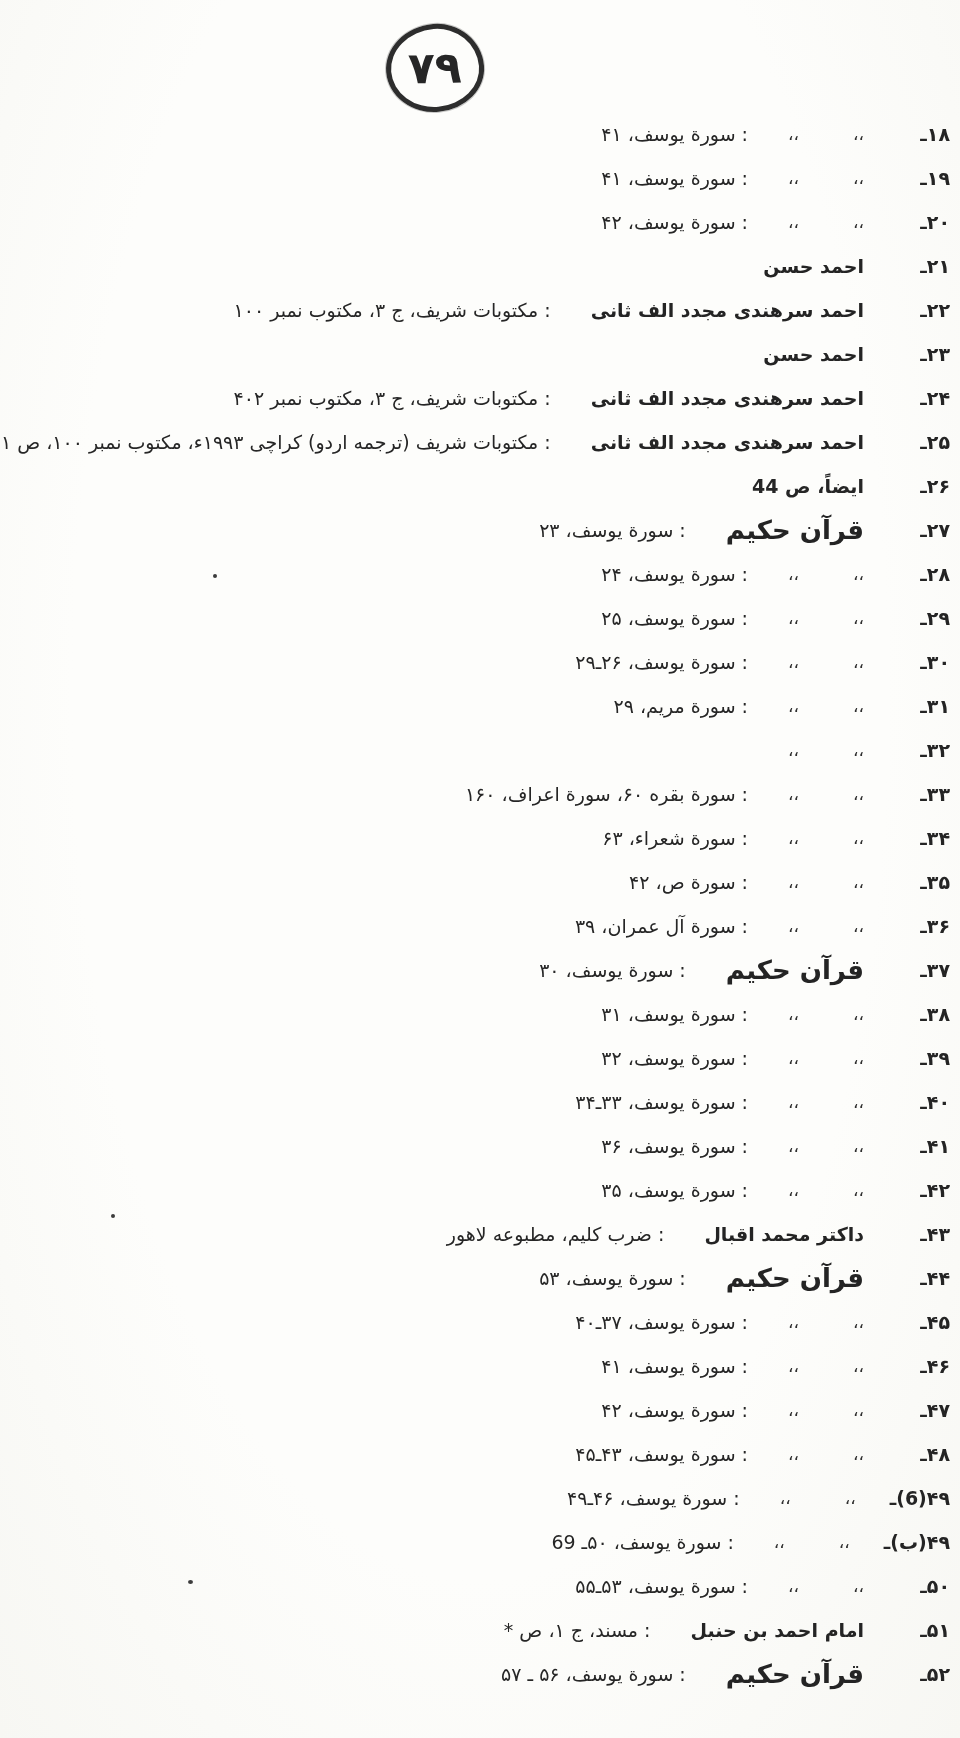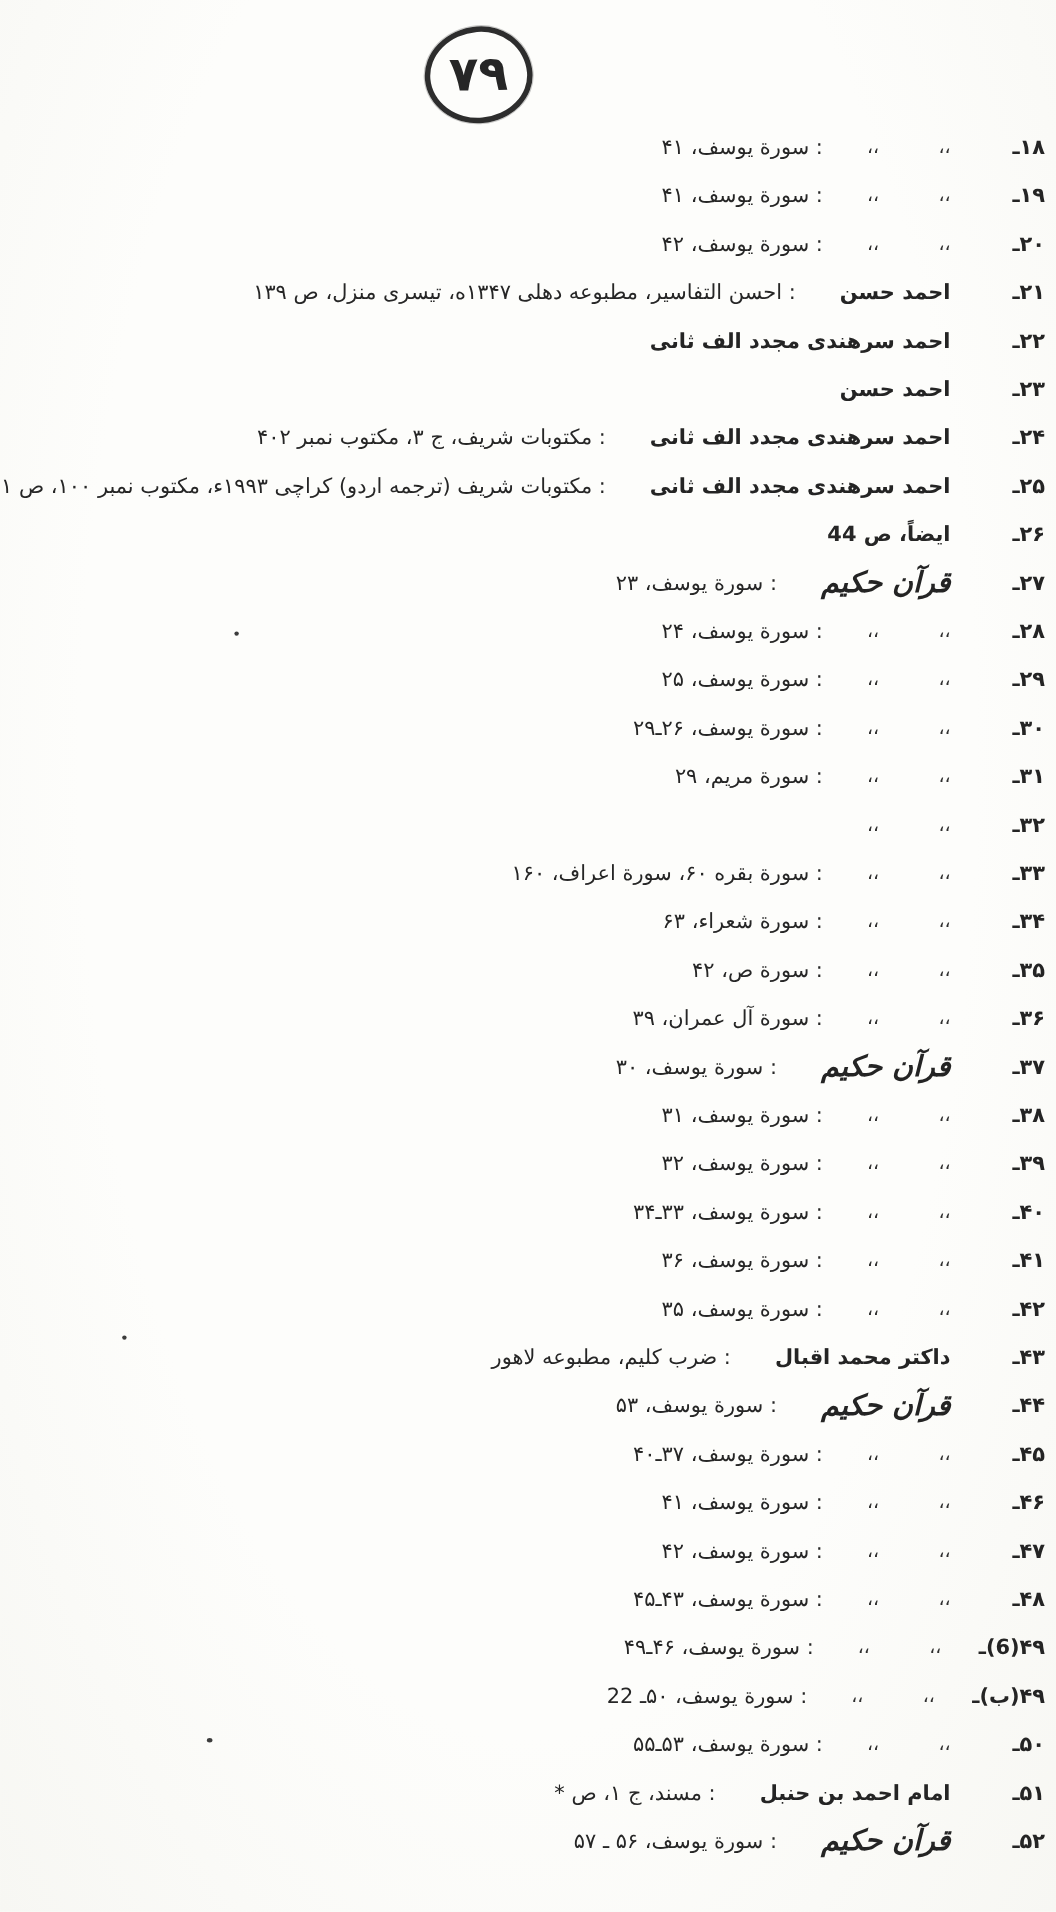--- a/index.html
+++ b/index.html
@@ -54,21 +54,20 @@
     font-weight:bold;
   }
   .entry.kind-ditto .mid{
     font-weight:normal;
     letter-spacing:1px;
     font-size:17px;
     color:#2e2e2e;
   }
   .entry.kind-quran .mid{
     font-size:26px;
-    font-style:italic;
   }
   .entry.kind-ibid .ref{
     font-weight:bold;
   }
   .entry .ref{
     color:#262626;
   }
   
   .speck{
     position:absolute;background:#3c3c3c;border-radius:50%;
@@ -98,25 +97,25 @@
     <span class="ref">: سورة یوسف، ۴۱</span>
   </div>
       <div class="entry kind-ditto">
     <span class="num">۲۰ـ</span>
     <span class="mid">،،          ،،</span>
     <span class="ref">: سورة یوسف، ۴۲</span>
   </div>
       <div class="entry kind-author">
     <span class="num">۲۱ـ</span>
     <span class="mid">احمد حسن</span>
-    <span class="ref">: احسن التفاسیر، مطبوعه دهلی ۱۳۴۷ه، تیسری منزل، ص ۱۳۹</span>
   </div>
       <div class="entry kind-author">
     <span class="num">۲۲ـ</span>
     <span class="mid">احمد سرهندی مجدد الف ثانی</span>
+    <span class="ref">: مکتوبات شریف، ج ۳، مکتوب نمبر ۱۰۰</span>
   </div>
       <div class="entry kind-author">
     <span class="num">۲۳ـ</span>
     <span class="mid">احمد حسن</span>
   </div>
       <div class="entry kind-author">
     <span class="num">۲۴ـ</span>
     <span class="mid">احمد سرهندی مجدد الف ثانی</span>
     <span class="ref">: مکتوبات شریف، ج ۳، مکتوب نمبر ۴۰۲</span>
   </div>
@@ -240,21 +239,21 @@
     <span class="ref">: سورة یوسف، ۴۳ـ۴۵</span>
   </div>
       <div class="entry kind-ditto">
     <span class="num">۴۹(6)ـ</span>
     <span class="mid">،،          ،،</span>
     <span class="ref">: سورة یوسف، ۴۶ـ۴۹</span>
   </div>
       <div class="entry kind-ditto">
     <span class="num">۴۹(ب)ـ</span>
     <span class="mid">،،          ،،</span>
-    <span class="ref">: سورة یوسف، ۵۰ـ 22</span>
+    <span class="ref">: سورة یوسف، ۵۰ـ 69</span>
   </div>
       <div class="entry kind-ditto">
     <span class="num">۵۰ـ</span>
     <span class="mid">،،          ،،</span>
     <span class="ref">: سورة یوسف، ۵۳ـ۵۵</span>
   </div>
       <div class="entry kind-author">
     <span class="num">۵۱ـ</span>
     <span class="mid">امام احمد بن حنبل</span>
     <span class="ref">: مسند، ج ۱، ص *</span>

